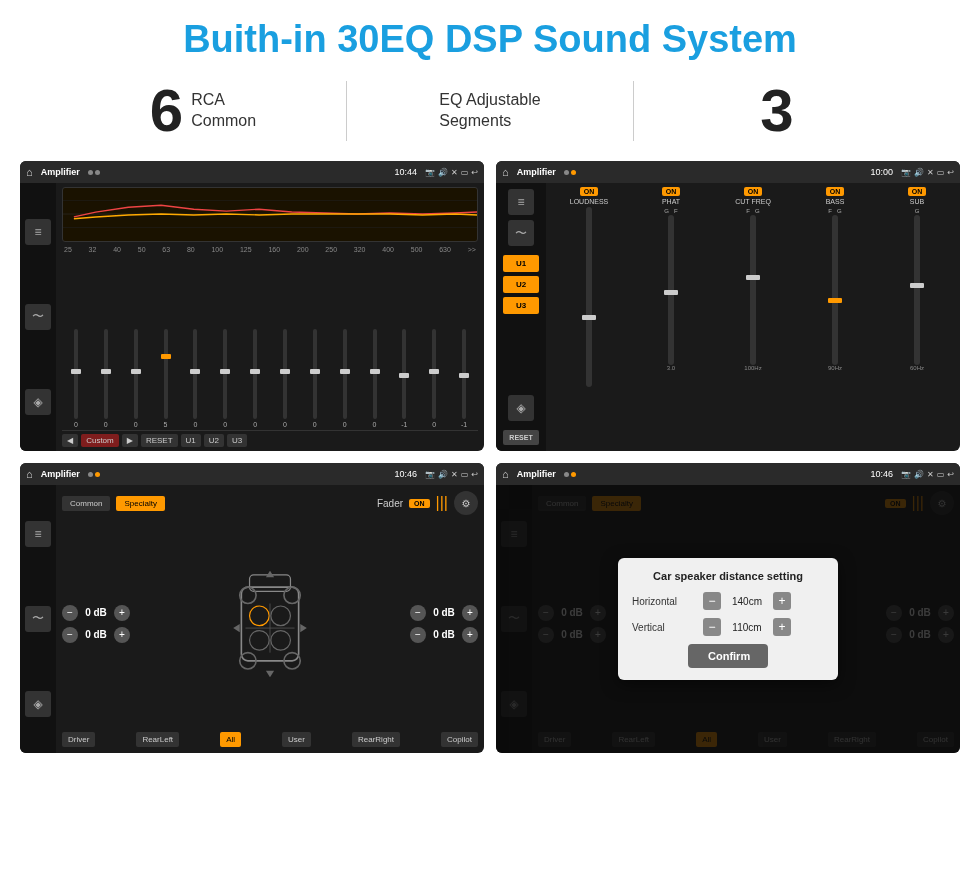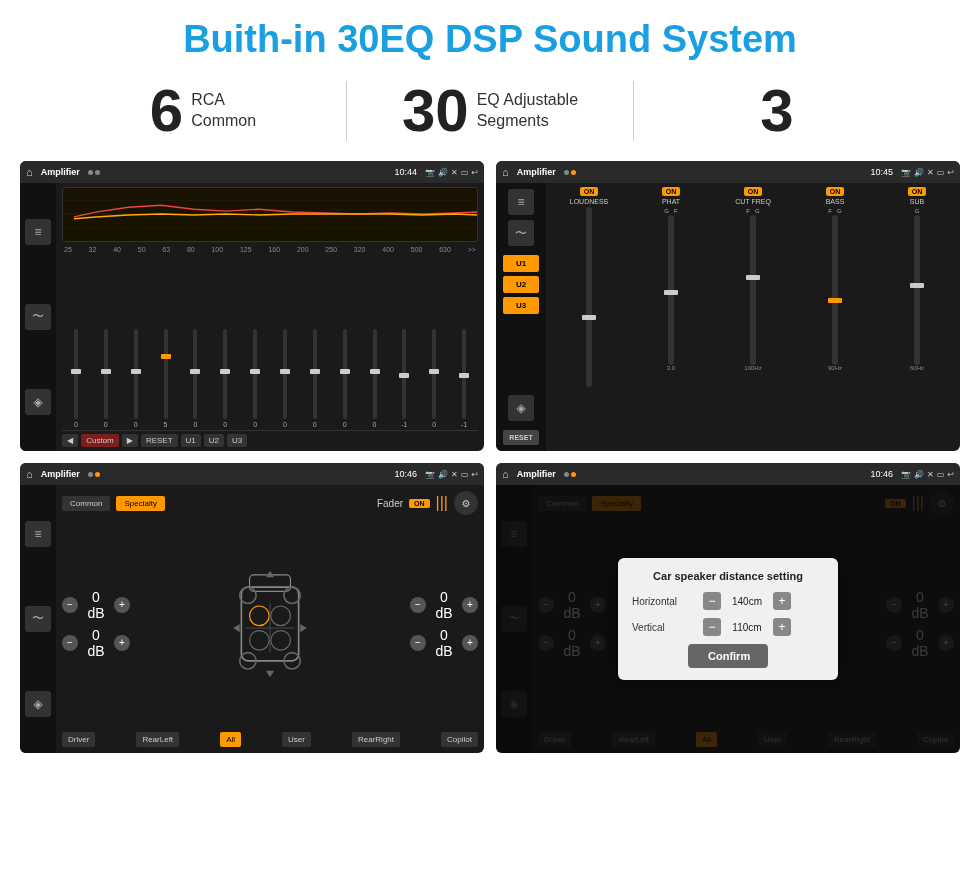--- a/index.html
+++ b/index.html
@@ -355,24 +355,25 @@
       background: #555;
       border-radius: 50%;
       display: flex;
       align-items: center;
       justify-content: center;
       color: #fff;
       font-size: 10px;
     }
 
     .cs-db-value {
-      font-size: 14px;
+      font-size: 10px;
       color: #fff;
       width: 28px;
       text-align: center;
+      font-weight: bold;
     }
 
     .cs-plus-btn {
       width: 16px;
       height: 16px;
       background: #555;
       border-radius: 50%;
       display: flex;
       align-items: center;
       justify-content: center;
@@ -511,21 +512,20 @@
 
 <h1 class="page-title">Buith-in 30EQ DSP Sound System</h1>
 
 <div class="stats-row">
   <div class="stat-item">
     <span class="stat-number">6</span>
     <span class="stat-text"><span>RCA</span><br><span>Common</span></span>
   </div>
   <div class="stat-divider"></div>
   <div class="stat-item">
-    <span class="stat-number">30</span>
     <span class="stat-text"><span>EQ Adjustable</span><br><span>Segments</span></span>
   </div>
   <div class="stat-divider"></div>
   <div class="stat-item">
     <span class="stat-number">3</span>
   </div>
 </div>
 
 <div class="screens-grid">
 
@@ -683,21 +683,21 @@
   </div>
 
   <div class="screen-container">
     <div class="screen-topbar">
       <span class="topbar-home">⌂</span>
       <span class="topbar-title">Amplifier</span>
       <span style="margin-left:4px;display:flex;gap:2px;align-items:center;">
         <span style="width:5px;height:5px;border-radius:50%;background:#888;display:inline-block;"></span>
         <span style="width:5px;height:5px;border-radius:50%;background:#f90;display:inline-block;"></span>
       </span>
-      <span class="topbar-time">10:45</span>
+      <span class="topbar-time">10:00</span>
       <span class="topbar-icons" style="margin-left:4px;display:flex;gap:3px;align-items:center;font-size:8px;">
         <span>📷</span>
         <span>🔊</span>
         <span>✕</span>
         <span>▭</span>
         <span>↩</span>
       </span>
     </div>
     <div class="screen-amp">
       <div class="amp-left">

